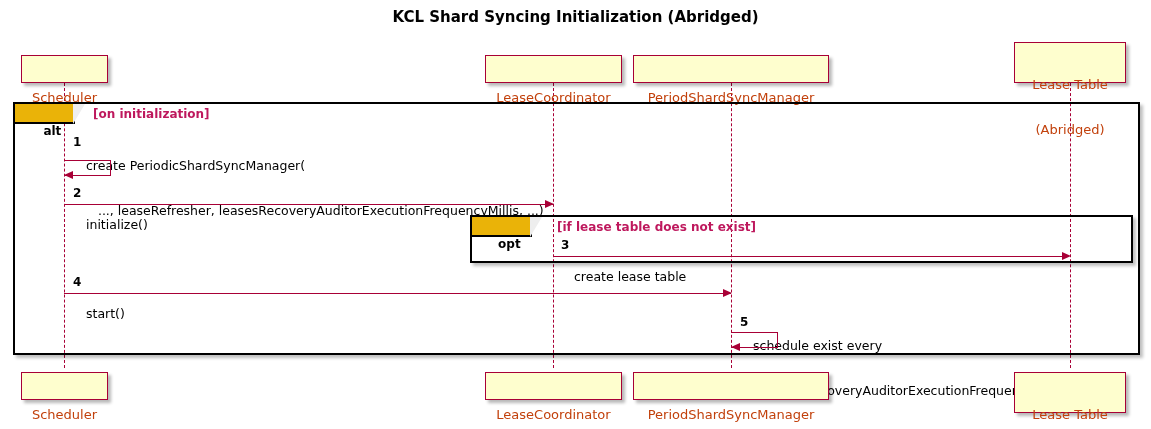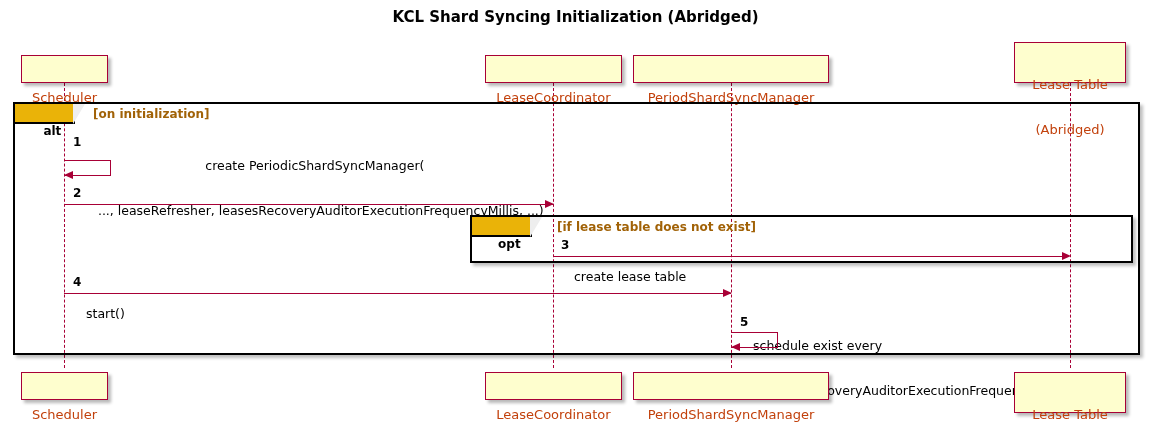--- a/index.html
+++ b/index.html
@@ -80,21 +80,21 @@
     right: -12px;
     top: 0;
     width: 0; height: 0;
     border-top: 20px solid #EEEEEE;
     border-right: 12px solid transparent;
   }
   .frag-label {
     position: absolute;
     font-size: 12px;
     font-weight: bold;
-    color: #a16207;
+    color: #be185d;
     white-space: pre;
   }
   
   .msg-line {
     position: absolute;
     height: 0;
     border-top: 1.5px solid #A80036;
   }
   .msg-arrow-r {
     position: absolute;
@@ -162,28 +162,31 @@
     <span class="pline">(Abridged)</span>
   </div>
 
   <div class="fragment" style="left:13px; top:102px; width:1127px; height:253px;"></div>
   <div class="frag-tab" style="left:15px; top:104px; width:60px; height:20px;">
     <span>alt</span>
   </div>
   <div class="frag-label" style="left:93px; top:107px;">[on initialization]</div>
 
   <div class="msg-num" style="left:73px; top:135px;">1</div>
-  <div class="msg-text" style="left:86px; top:128px;text-align:center;">
+  <div class="msg-text" style="left:86px; top:128px;">
     <span class="tline">create PeriodicShardSyncManager(</span>
     <span class="tline">   ..., leaseRefresher, leasesRecoveryAuditorExecutionFrequencyMillis, ...)</span>
   </div>
   <div class="selfloop" style="left:64px; top:160px; width:47px; height:16px;"></div>
   <div class="msg-arrow-l" style="left:64px; top:171px;"></div>
 
   <div class="msg-num" style="left:73px; top:186px;">2</div>
+  <div class="msg-text" style="left:86px; top:187px;">
+    <span class="tline">initialize()</span>
+  </div>
   <div class="msg-line" style="left:64px; top:204px; width:489px;"></div>
   <div class="msg-arrow-r" style="left:545px; top:199.5px;"></div>
 
   <div class="fragment" style="left:470px; top:215px; width:663px; height:48px;"></div>
   <div class="frag-tab" style="left:472px; top:217px; width:60px; height:20px;">
     <span>opt</span>
   </div>
   <div class="frag-label" style="left:557px; top:220px;">[if lease table does not exist]</div>
 
   <div class="msg-num" style="left:561px; top:238px;">3</div>

